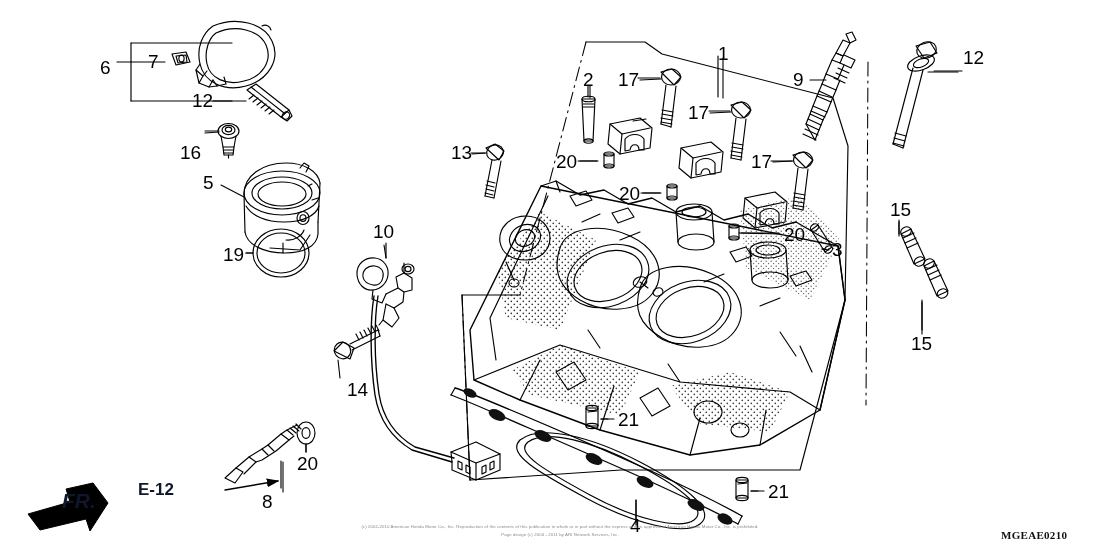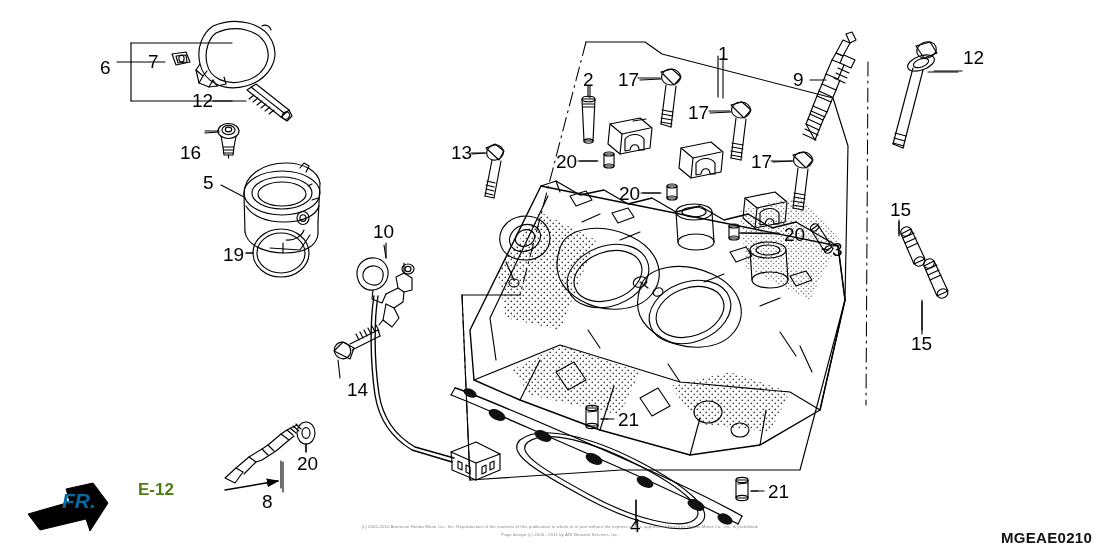--- a/index.html
+++ b/index.html
@@ -20,36 +20,36 @@
     line-height:1;
     white-space:nowrap;
     user-select:none;
   }
   .refnum{
     position:absolute;
     font-family:"Liberation Sans", sans-serif;
     font-size:17px;
     font-weight:bold;
     letter-spacing:0px;
-    color:#4d7c0f;
+    color:#0f172a;
     white-space:nowrap;
   }
   .frlabel{
     position:absolute;
     font-family:"Liberation Sans", sans-serif;
     font-size:21px;
     font-weight:bold;
     font-style:italic;
-    color:#0369a1;
+    color:#0f172a;
     white-space:nowrap;
   }
   .partcode{
     position:absolute;
-    font-family:Liberation Sans, sans-serif;
-    font-size:15px;
+    font-family:Liberation Serif, serif;
+    font-size:11px;
     font-weight:bold;
     letter-spacing:0.3px;
     color:#111;
     white-space:nowrap;
   }
   .copy{
     position:absolute;
     font-family:"Liberation Sans", sans-serif;
     font-size:4.3px;
     color:#8a8a8a;

